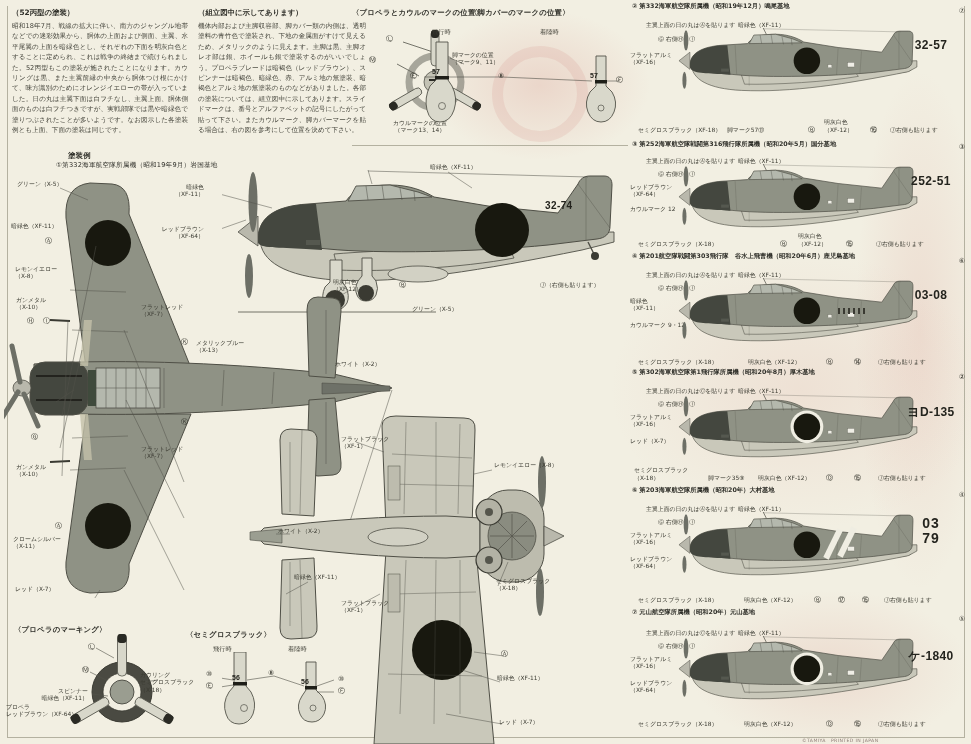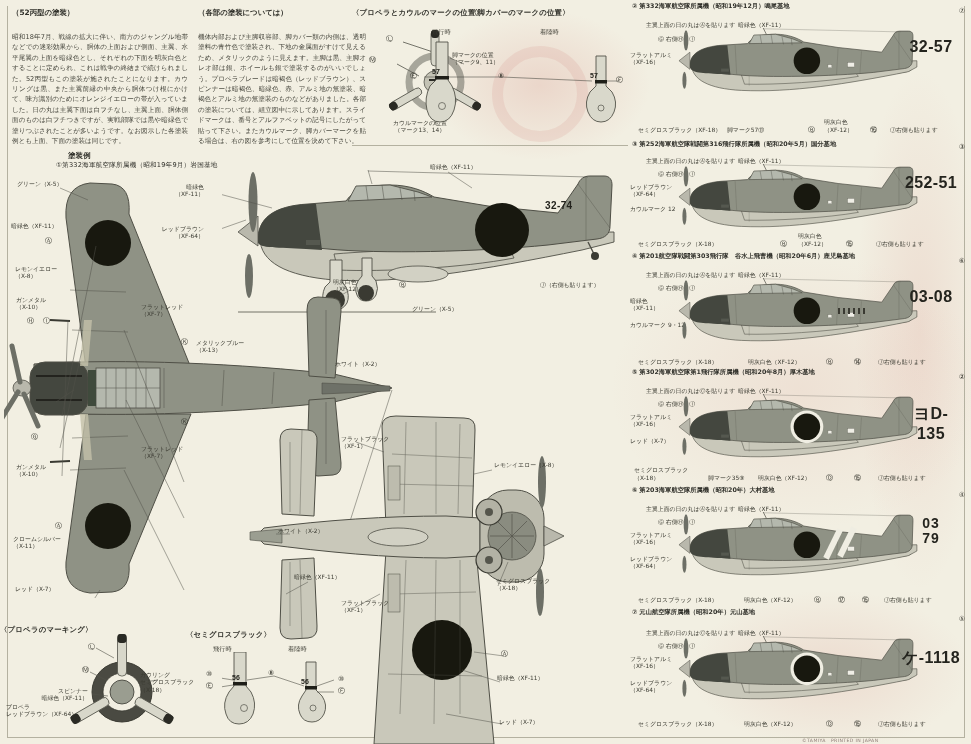--- a/index.html
+++ b/index.html
@@ -15,32 +15,32 @@
   .stamp{position:absolute;left:492px;top:46px;width:96px;height:96px;border-radius:50%;
          border:11px solid rgba(205,130,120,.15);pointer-events:none;}
   
   .rule{position:absolute;background:#b4b1a0;}
   
   .lbl{position:absolute;font-size:5.9px;line-height:1.25;white-space:pre-line;color:#3a3a31;}
   .ref{position:absolute;font-size:7px;line-height:1;color:#33332b;}
   .ttl{position:absolute;font-size:7.4px;font-weight:bold;letter-spacing:.2px;color:#30302a;}
   .small-h{position:absolute;font-size:6.2px;color:#3a3a31;}
   .intro{position:absolute;top:8px;width:176px;}
-  .intro .h{font-size:7.4px;font-weight:bold;margin-bottom:14px;color:#30302a;}
+  .intro .h{font-size:7.4px;font-weight:bold;margin-bottom:3px;color:#30302a;}
   .intro .body{font-size:6.6px;line-height:1.58;text-align:justify;color:#45453c;}
   .tcode{position:absolute;font-family:"Liberation Sans","DejaVu Sans",sans-serif;font-weight:bold;
          color:#24241e;text-align:center;white-space:pre-line;}
   
   .pr{position:absolute;left:630px;width:341px;}
   .phead{position:absolute;left:2px;top:0;font-size:6.3px;font-weight:bold;color:#30302a;white-space:nowrap;}
   .pnum{margin-right:2px;}
   .pr svg.side{position:absolute;left:12px;top:26px;width:322px;height:78px;
       --green:#8f9285;--light:#c9c8ba;--cowl:#44473f;--ln:#4f4f46;}
   .pr.ringed svg.side{--ring:#f0eee3;}
-  .pr .tc{left:270px;top:36px;width:62px;font-size:16px;letter-spacing:.4px;}
+  .pr .tc{left:270px;top:36px;width:62px;font-size:12px;letter-spacing:.4px;}
   .pr .tc.two{top:30px;font-size:14px;line-height:1.05;letter-spacing:1px;}
   .stripe{position:absolute;width:6px;height:32px;background:#efede2;transform:rotate(26deg);}
   .kills{position:absolute;left:208px;top:56px;width:30px;height:6px;
          background:repeating-linear-gradient(90deg,#3a3a32 0 2px,transparent 2px 5px);}
   .fine{position:absolute;font-size:4.6px;color:#8d7d76;letter-spacing:.4px;}
 </style>
 </head>
 <body>
 
 <div class="page">
@@ -78,21 +78,21 @@
   <div class="rule" style="left:7px;top:6px;width:1px;height:732px"></div>
   <div class="rule" style="left:7px;top:737px;width:958px;height:1px"></div>
   <div class="rule" style="left:964px;top:6px;width:1px;height:732px"></div>
   <div class="rule" style="left:352px;top:145px;width:276px;height:1px"></div>
 
   <div class="intro" style="left:12px">
     <div class="h">（52丙型の塗装）</div>
     <div class="body">昭和18年7月、戦線の拡大に伴い、南方のジャングル地帯などでの迷彩効果から、胴体の上面および側面、主翼、水平尾翼の上面を暗緑色とし、それぞれの下面を明灰白色とすることに定められ、これは戦争の終結まで続けられました。52丙型もこの塗装が施されたことになります。カウリングは黒、また主翼前縁の中央から胴体つけ根にかけて、味方識別のためにオレンジイエローの帯が入っていました。日の丸は主翼下面は白フチなし、主翼上面、胴体側面のものは白フチつきですが、実戦部隊では黒や暗緑色で塗りつぶされたことが多いようです。なお図示した各塗装例とも上面、下面の塗装は同じです。</div>
   </div>
   <div class="intro" style="left:198px;width:168px">
-    <div class="h">（各部の塗装については）</div>
+    <div class="h">（組立図中に示してあります）</div>
     <div class="body">機体内部および主脚収容部、脚カバー類の内側は、透明塗料の青竹色で塗装され、下地の金属面がすけて見えるため、メタリックのように見えます。主脚は黒、主脚オレオ部は銀、ホイールも銀で塗装するのがいいでしょう。プロペラブレードは暗褐色（レッドブラウン）、スピンナーは暗褐色、暗緑色、赤、アルミ地の無塗装、暗褐色とアルミ地の無塗装のものなどがありました。各部の塗装については、組立図中に示してあります。スライドマークは、番号とアルファベットの記号にしたがって貼って下さい。またカウルマーク、脚カバーマークを貼る場合は、右の図を参考にして位置を決めて下さい。</div>
   </div>
 
   <div class="ttl" style="left:352px;top:8px">〈プロペラとカウルのマークの位置〉</div>
   <svg style="position:absolute;left:383px;top:30px" width="110" height="104" viewBox="0 0 110 104">
     <g stroke="#53534a" stroke-width="0.8" fill="none">
       <line x1="20" y1="12" x2="50" y2="22"></line>
       <line x1="14" y1="34" x2="36" y2="46"></line>
       <line x1="52" y1="86" x2="52" y2="95"></line>
     </g>
@@ -323,21 +323,21 @@
   <span class="lbl" style="left:294px;top:574px">暗緑色（XF-11）</span>
   <span class="lbl" style="left:341px;top:600px">フラットブラック
 （XF-1）</span>
   <span class="lbl" style="left:494px;top:462px">レモンイエロー（X-8）</span>
   <span class="lbl" style="left:496px;top:578px">セミグロスブラック
 （X-18）</span>
   <span class="ref" style="left:501px;top:651px">Ⓐ</span>
   <span class="lbl" style="left:497px;top:675px">暗緑色（XF-11）</span>
   <span class="lbl" style="left:499px;top:719px">レッド（X-7）</span>
 
-  <div class="ttl" style="left:0;top:625px">〈プロペラのマーキング〉</div>
+  <div class="ttl" style="left:14px;top:625px">〈プロペラのマーキング〉</div>
   <svg style="position:absolute;left:62px;top:634px" width="120" height="110" viewBox="0 0 120 110">
     <circle cx="60" cy="58" r="30" fill="#4a4a42" stroke="#3a3a32" stroke-width="1"></circle>
     <circle cx="60" cy="58" r="19" fill="#f2efe2" stroke="#3a3a32" stroke-width="0.8"></circle>
     <g transform="translate(60,58)">
       <g>
         <rect x="-4.5" y="-58" width="9" height="42" rx="4" fill="#d8d7ca" stroke="#53534a" stroke-width="0.8"></rect>
         <rect x="-4.5" y="-58" width="9" height="9" rx="3" fill="#2a2a24"></rect>
       </g>
       <g transform="rotate(120)">
         <rect x="-4.5" y="-58" width="9" height="42" rx="4" fill="#d8d7ca" stroke="#53534a" stroke-width="0.8"></rect>
@@ -522,21 +522,21 @@
     <span class="lbl" style="left:108px;top:22px">暗緑色（XF-11）</span>
     <span class="lbl" style="left:28px;top:35px">Ⓖ 右側Ⓗ、Ⓘ</span>
     <span class="lbl" style="left:0;top:48px">フラットアルミ
 （XF-16）</span>
     <span class="lbl" style="left:0;top:72px">レッドブラウン
 （XF-64）</span>
     <svg class="side" style="top:28px">
         <use href="#zeroSide"></use>
       </svg>
     <span class="ref" style="right:6px;top:8px">⑤</span>
-    <span class="tcode tc" style="top:40px">ケ-1118</span>
+    <span class="tcode tc" style="top:40px">ケ-1840</span>
     <span class="lbl" style="left:8px;bottom:6px">セミグロスブラック（X-18）</span>
     <span class="lbl" style="left:114px;bottom:6px">明灰白色（XF-12）</span>
     <span class="ref" style="left:196px;bottom:6px">Ⓓ</span>
     <span class="ref" style="left:224px;bottom:6px">⑮</span>
     <span class="lbl" style="left:248px;bottom:6px">Ⓙ右側も貼ります</span>
   </div>
 
   <span class="fine" style="left:802px;top:738px">©TAMIYA　PRINTED IN JAPAN</span>
 
 </div>

